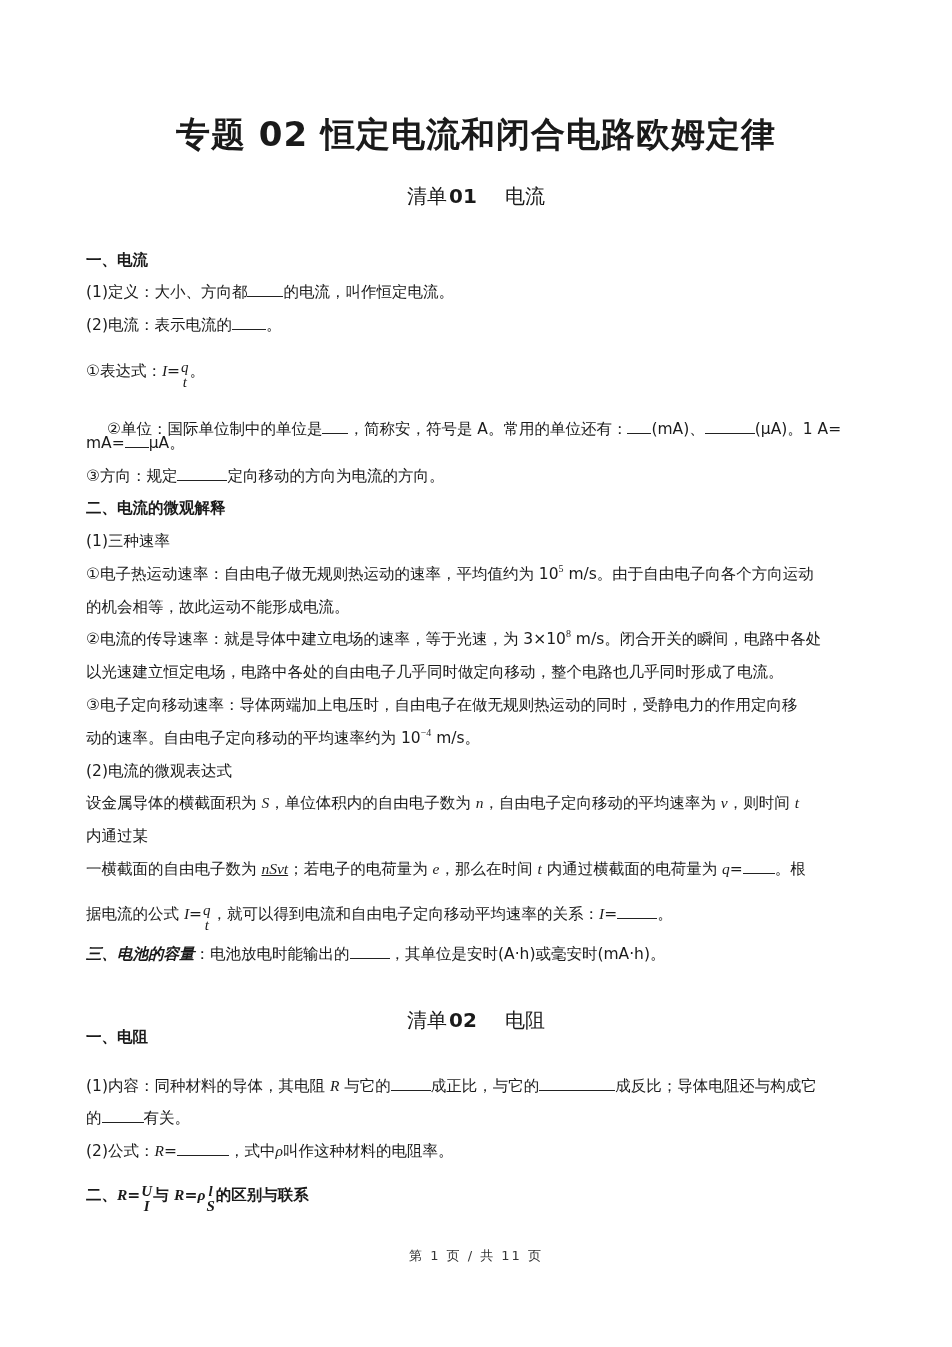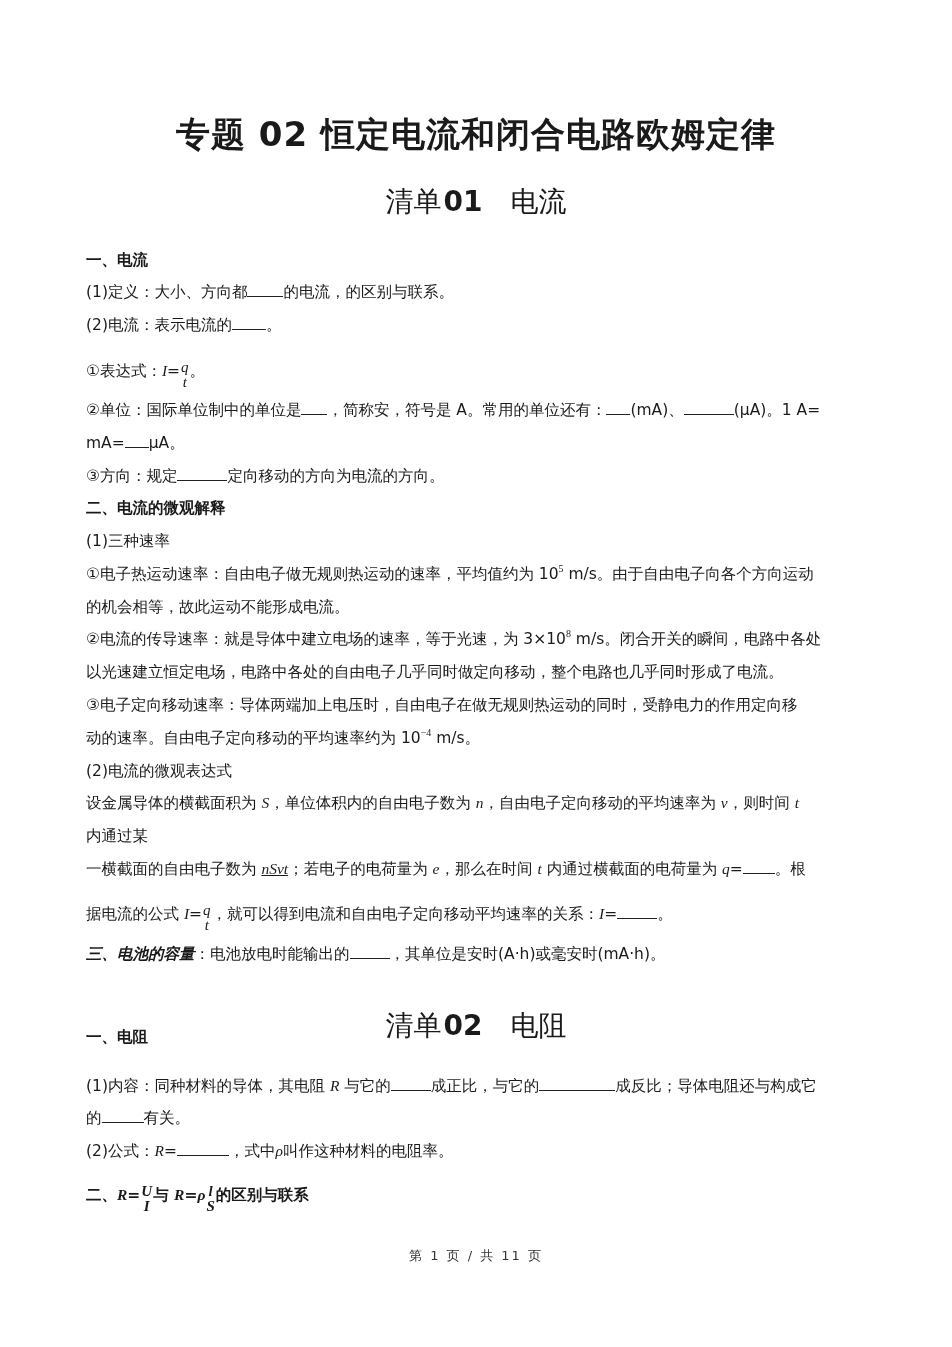--- a/index.html
+++ b/index.html
@@ -9,21 +9,21 @@
     color: #1a1a1a;
   }
   .page { position: absolute; left: 0; top: 0; width: 952px; height: 1347px; }
   .title {
     position: absolute; left: 0; width: 952px; top: 112px; text-align: center;
     font-size: 34px; font-weight: bold; letter-spacing: 1px;
     font-family: "DejaVu Sans", "Liberation Sans", sans-serif;
   }
   .section-heading {
     position: absolute; left: 0; width: 952px; text-align: center;
-    font-size: 28px; font-family: "DejaVu Sans", "Liberation Sans", sans-serif;
+    font-size: 20px; font-family: "DejaVu Sans", "Liberation Sans", sans-serif;
   }
   .section-heading .num { font-weight: bold; margin-left: 2px; }
   .section-heading .sep { display: inline-block; width: 28px; }
   .line {
     position: absolute; left: 86px; width: 790px;
     font-size: 15.5px; line-height: 20px; white-space: nowrap;
     font-family: "DejaVu Sans", "Liberation Serif", sans-serif;
   }
   .line.bold { font-weight: bold; }
   .i { font-style: italic; font-family: "Liberation Serif", serif; }
@@ -52,24 +52,24 @@
 
 <div class="page">
   <div class="title">专题 02  恒定电流和闭合电路欧姆定律</div>
 
   <div id="sections">
       <div class="section-heading" style="top: 183px;"><span>清单</span><span class="num">01</span><span class="sep"></span><span>电流</span></div>
       <div class="section-heading" style="top: 972px; margin-top: 35px;"><span>清单</span><span class="num">02</span><span class="sep"></span><span>电阻</span></div>
     </div>
   <div id="lines">
       <div class="line bold" style="top: 250px;"><span class="">一、电流</span></div>
-      <div class="line" style="top: 282px;"><span class="">(1)定义：大小、方向都</span><span class="blank" style="width: 36px;"></span><span class="">的电流，的区别与联系。</span></div>
+      <div class="line" style="top: 282px;"><span class="">(1)定义：大小、方向都</span><span class="blank" style="width: 36px;"></span><span class="">的电流，叫作恒定电流。</span></div>
       <div class="line" style="top: 315px;"><span class="">(2)电流：表示电流的</span><span class="blank" style="width: 34px;"></span><span class="">。</span></div>
       <div class="line" style="top: 356px;"><span class="">①表达式：</span><span class="i">I</span><span class="">=</span><span class="frac"><span class="n">q</span><span class="d">t</span></span><span class="">。</span></div>
-      <div class="line" style="top: 400px;"><span class="">②单位：国际单位制中的单位是</span><span class="blank" style="width: 26px;"></span><span class="">，简称安，符号是 A。常用的单位还有：</span><span class="blank" style="width: 24px;"></span><span class="">(mA)、</span><span class="blank" style="width: 50px;"></span><span class="">(μA)。1 A=</span></div>
+      <div class="line" style="top: 419px; margin-left: 21px;"><span class="">②单位：国际单位制中的单位是</span><span class="blank" style="width: 26px;"></span><span class="">，简称安，符号是 A。常用的单位还有：</span><span class="blank" style="width: 24px;"></span><span class="">(mA)、</span><span class="blank" style="width: 50px;"></span><span class="">(μA)。1 A=</span></div>
       <div class="line" style="top: 433px;"><span class="">mA=</span><span class="blank" style="width: 24px;"></span><span class="">μA。</span></div>
       <div class="line" style="top: 466px;"><span class="">③方向：规定</span><span class="blank" style="width: 50px;"></span><span class="">定向移动的方向为电流的方向。</span></div>
       <div class="line bold" style="top: 498px;"><span class="">二、电流的微观解释</span></div>
       <div class="line" style="top: 531px;"><span class="">(1)三种速率</span></div>
       <div class="line" style="top: 564px;"><span class="">①电子热运动速率：自由电子做无规则热运动的速率，平均值约为 10</span><sup class="r">5</sup><span class=""> m/s。由于自由电子向各个方向运动</span></div>
       <div class="line" style="top: 597px;"><span class="">的机会相等，故此运动不能形成电流。</span></div>
       <div class="line" style="top: 629px;"><span class="">②电流的传导速率：就是导体中建立电场的速率，等于光速，为 3×10</span><sup class="r">8</sup><span class=""> m/s。闭合开关的瞬间，电路中各处</span></div>
       <div class="line" style="top: 662px;"><span class="">以光速建立恒定电场，电路中各处的自由电子几乎同时做定向移动，整个电路也几乎同时形成了电流。</span></div>
       <div class="line" style="top: 695px;"><span class="">③电子定向移动速率：导体两端加上电压时，自由电子在做无规则热运动的同时，受静电力的作用定向移</span></div>
       <div class="line" style="top: 728px;"><span class="">动的速率。自由电子定向移动的平均速率约为 10</span><sup class="r">−4</sup><span class=""> m/s。</span></div>

